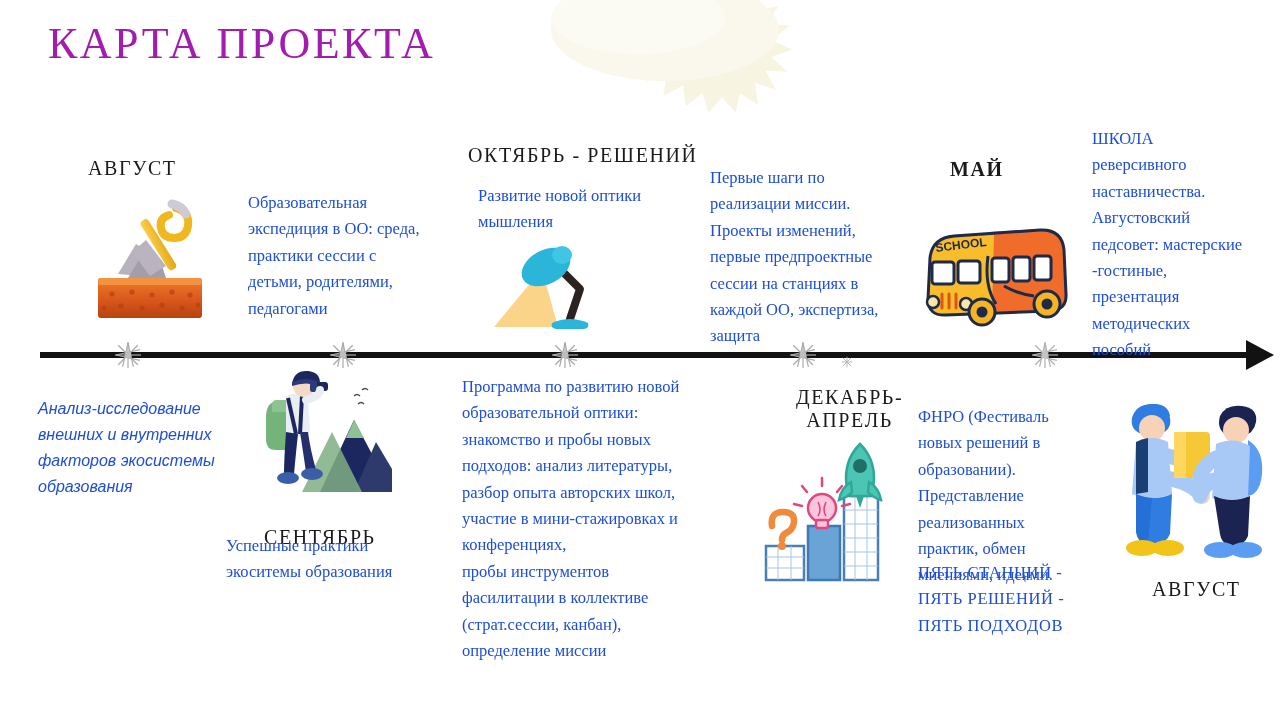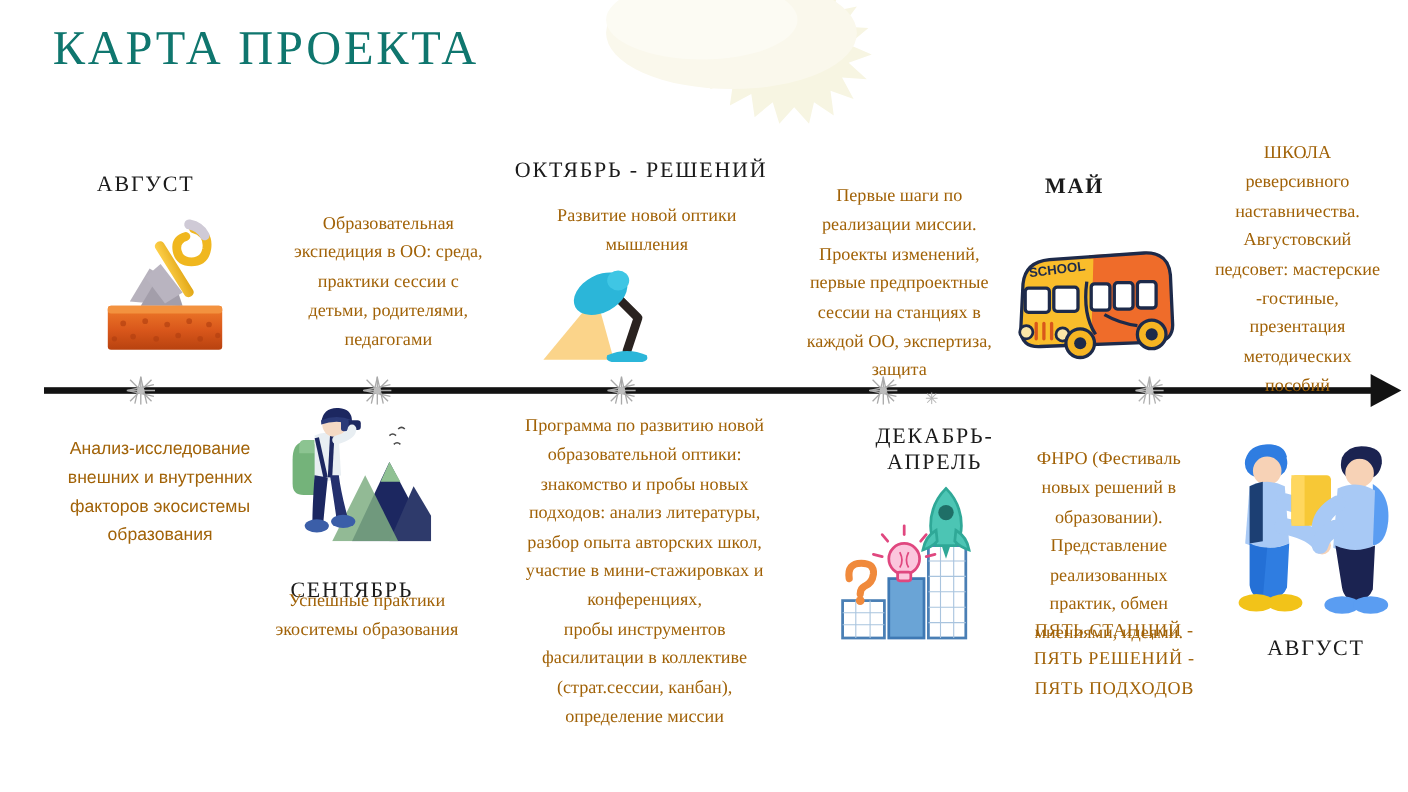--- a/index.html
+++ b/index.html
@@ -30,21 +30,21 @@
 
   
   .title {
     position: absolute;
     left: 48px;
     top: 18px;
     font-family: "Liberation Serif", "DejaVu Serif", serif;
     font-size: 44px;
     letter-spacing: 2.5px;
     font-weight: 400;
-    color: #0f766e;
+    color: #a21caf;
     white-space: nowrap;
   }
 
   
   .axis-line {
     position: absolute;
     left: 40px;
     top: 352px;
     width: 1212px;
     height: 6px;
@@ -76,28 +76,28 @@
     white-space: pre-line;
     line-height: 1.15;
   }
 
   
   .para {
     position: absolute;
     font-family: "Liberation Serif", "DejaVu Serif", serif;
     font-size: 16.5px;
     line-height: 1.60;
-    color: #a16207;
+    color: #1d4ed8;
     white-space: pre-line;
-    text-align: center;
   }
   .para.sans {
     font-family: "Liberation Sans", "DejaVu Sans", sans-serif;
     font-size: 16px;
     line-height: 1.62;
+    font-style: italic;
   }
   .para.caps {
     letter-spacing: 0.6px;
   }
 
   
   .icon { position: absolute; }
 </style>
 </head>
 <body>

